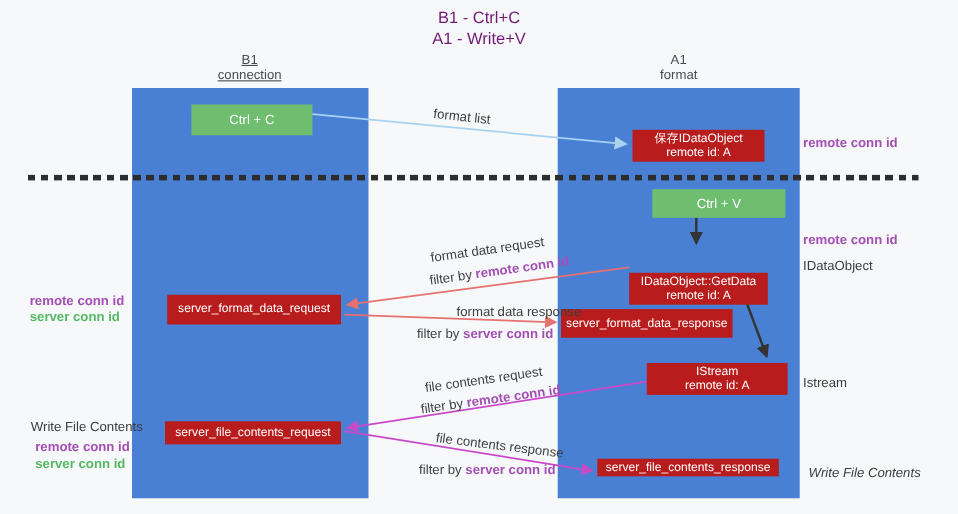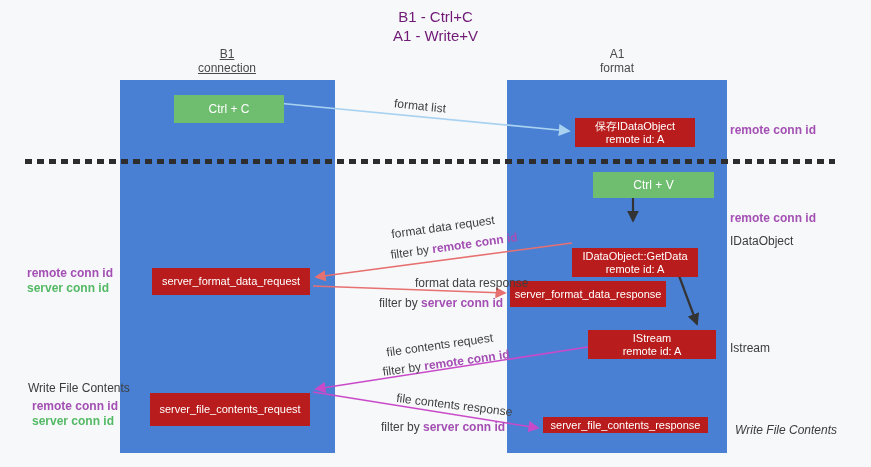--- a/index.html
+++ b/index.html
@@ -152,21 +152,21 @@
 
   <div class="node orange" style="left:152px; top:268px; width:158px; height:27px;">
     <span>server_format_data_request</span>
   </div>
 
   <div class="node orange" style="left:588px; top:330px; width:128px; height:29px;">
     <span>IStream</span>
     <span>remote id: A</span>
   </div>
 
-  <div class="node orange" style="left:150px; top:393px; width:160px; height:33px;">
+  <div class="node orange" style="left:150px; top:383px; width:160px; height:21px;">
     <span>server_file_contents_request</span>
   </div>
 
   <div class="node orange" style="left:543px; top:417px; width:165px; height:16px;">
     <span>server_file_contents_response</span>
   </div>
 
   <div class="side-label purple" style="left:730px; top:123px;">remote conn id</div>
   <div class="side-label purple" style="left:730px; top:211px;">remote conn id</div>
   <div class="side-label dark" style="left:730px; top:234px;">IDataObject</div>

